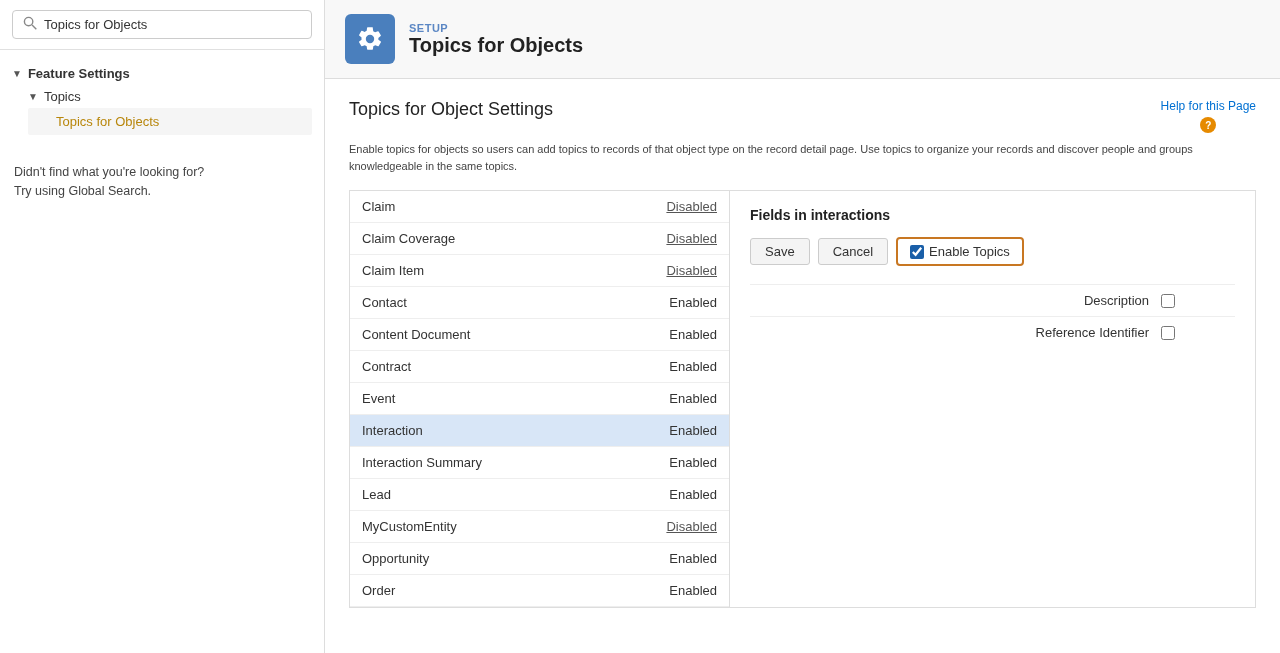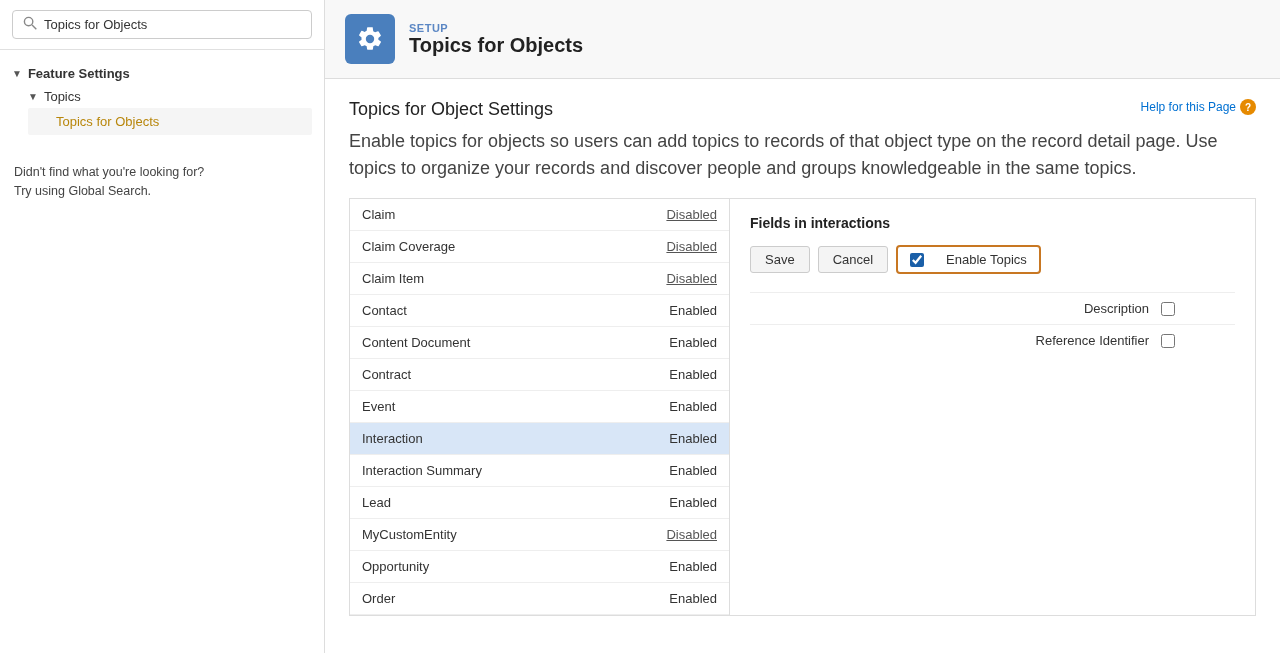--- a/index.html
+++ b/index.html
@@ -173,37 +173,38 @@
 
     .help-link {
       font-size: 12px;
       color: #0070d2;
       display: flex;
       align-items: center;
       gap: 4px;
       white-space: nowrap;
       margin-left: 20px;
       cursor: pointer;
+      flex-direction: column;
     }
 
     .help-circle {
       width: 16px;
       height: 16px;
       background: #e68a00;
       border-radius: 50%;
       color: white;
       font-size: 10px;
       font-weight: bold;
       display: flex;
       align-items: center;
       justify-content: center;
     }
 
     .section-desc {
-      font-size: 18px;
+      font-size: 11px;
       color: #444;
       line-height: 1.5;
       margin-bottom: 16px;
       max-width: 900px;
     }
 
     .content-grid {
       display: flex;
       gap: 0;
       border: 1px solid #ddd;
@@ -270,21 +271,21 @@
       border: 1px solid #ccc;
       border-radius: 3px;
       cursor: pointer;
       background: #f4f4f4;
       color: #333;
     }
 
     .enable-topics-box {
       display: flex;
       align-items: center;
-      gap: 22px;
+      gap: 5px;
       border: 2px solid #c87722;
       border-radius: 4px;
       padding: 5px 12px;
       background: #fff;
       font-size: 13px;
       color: #333;
       cursor: pointer;
     }
 
     .enable-topics-box input[type="checkbox"] {

